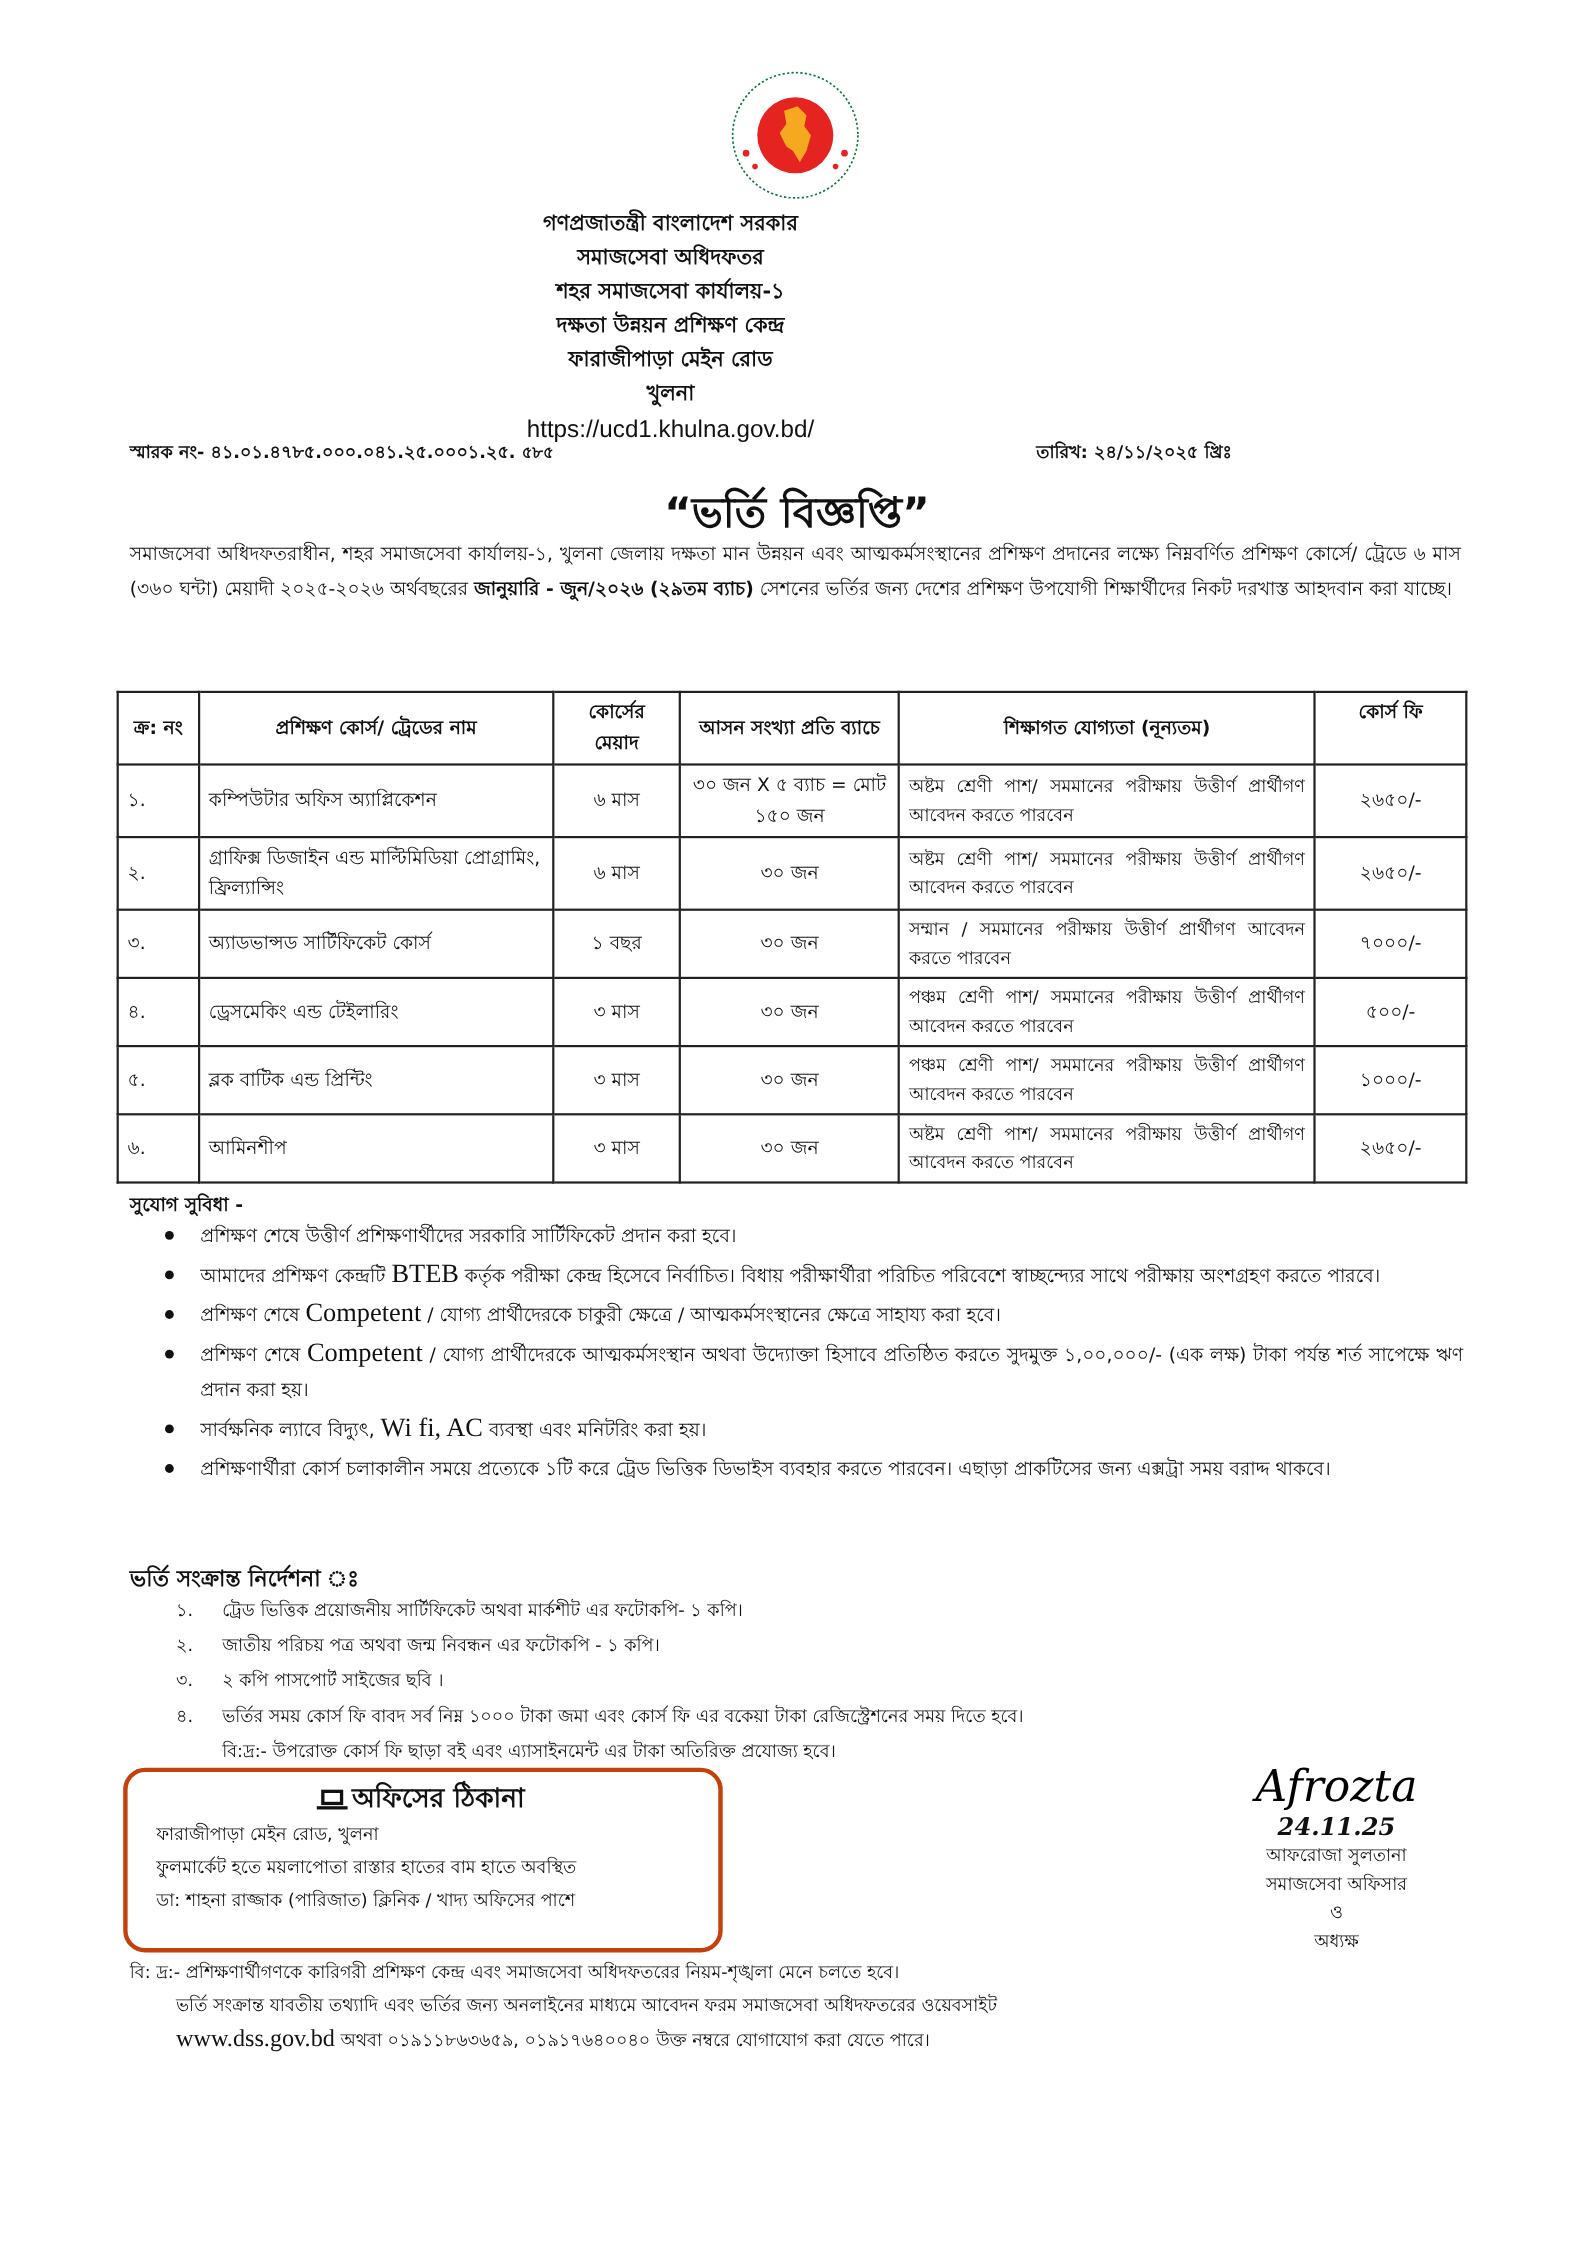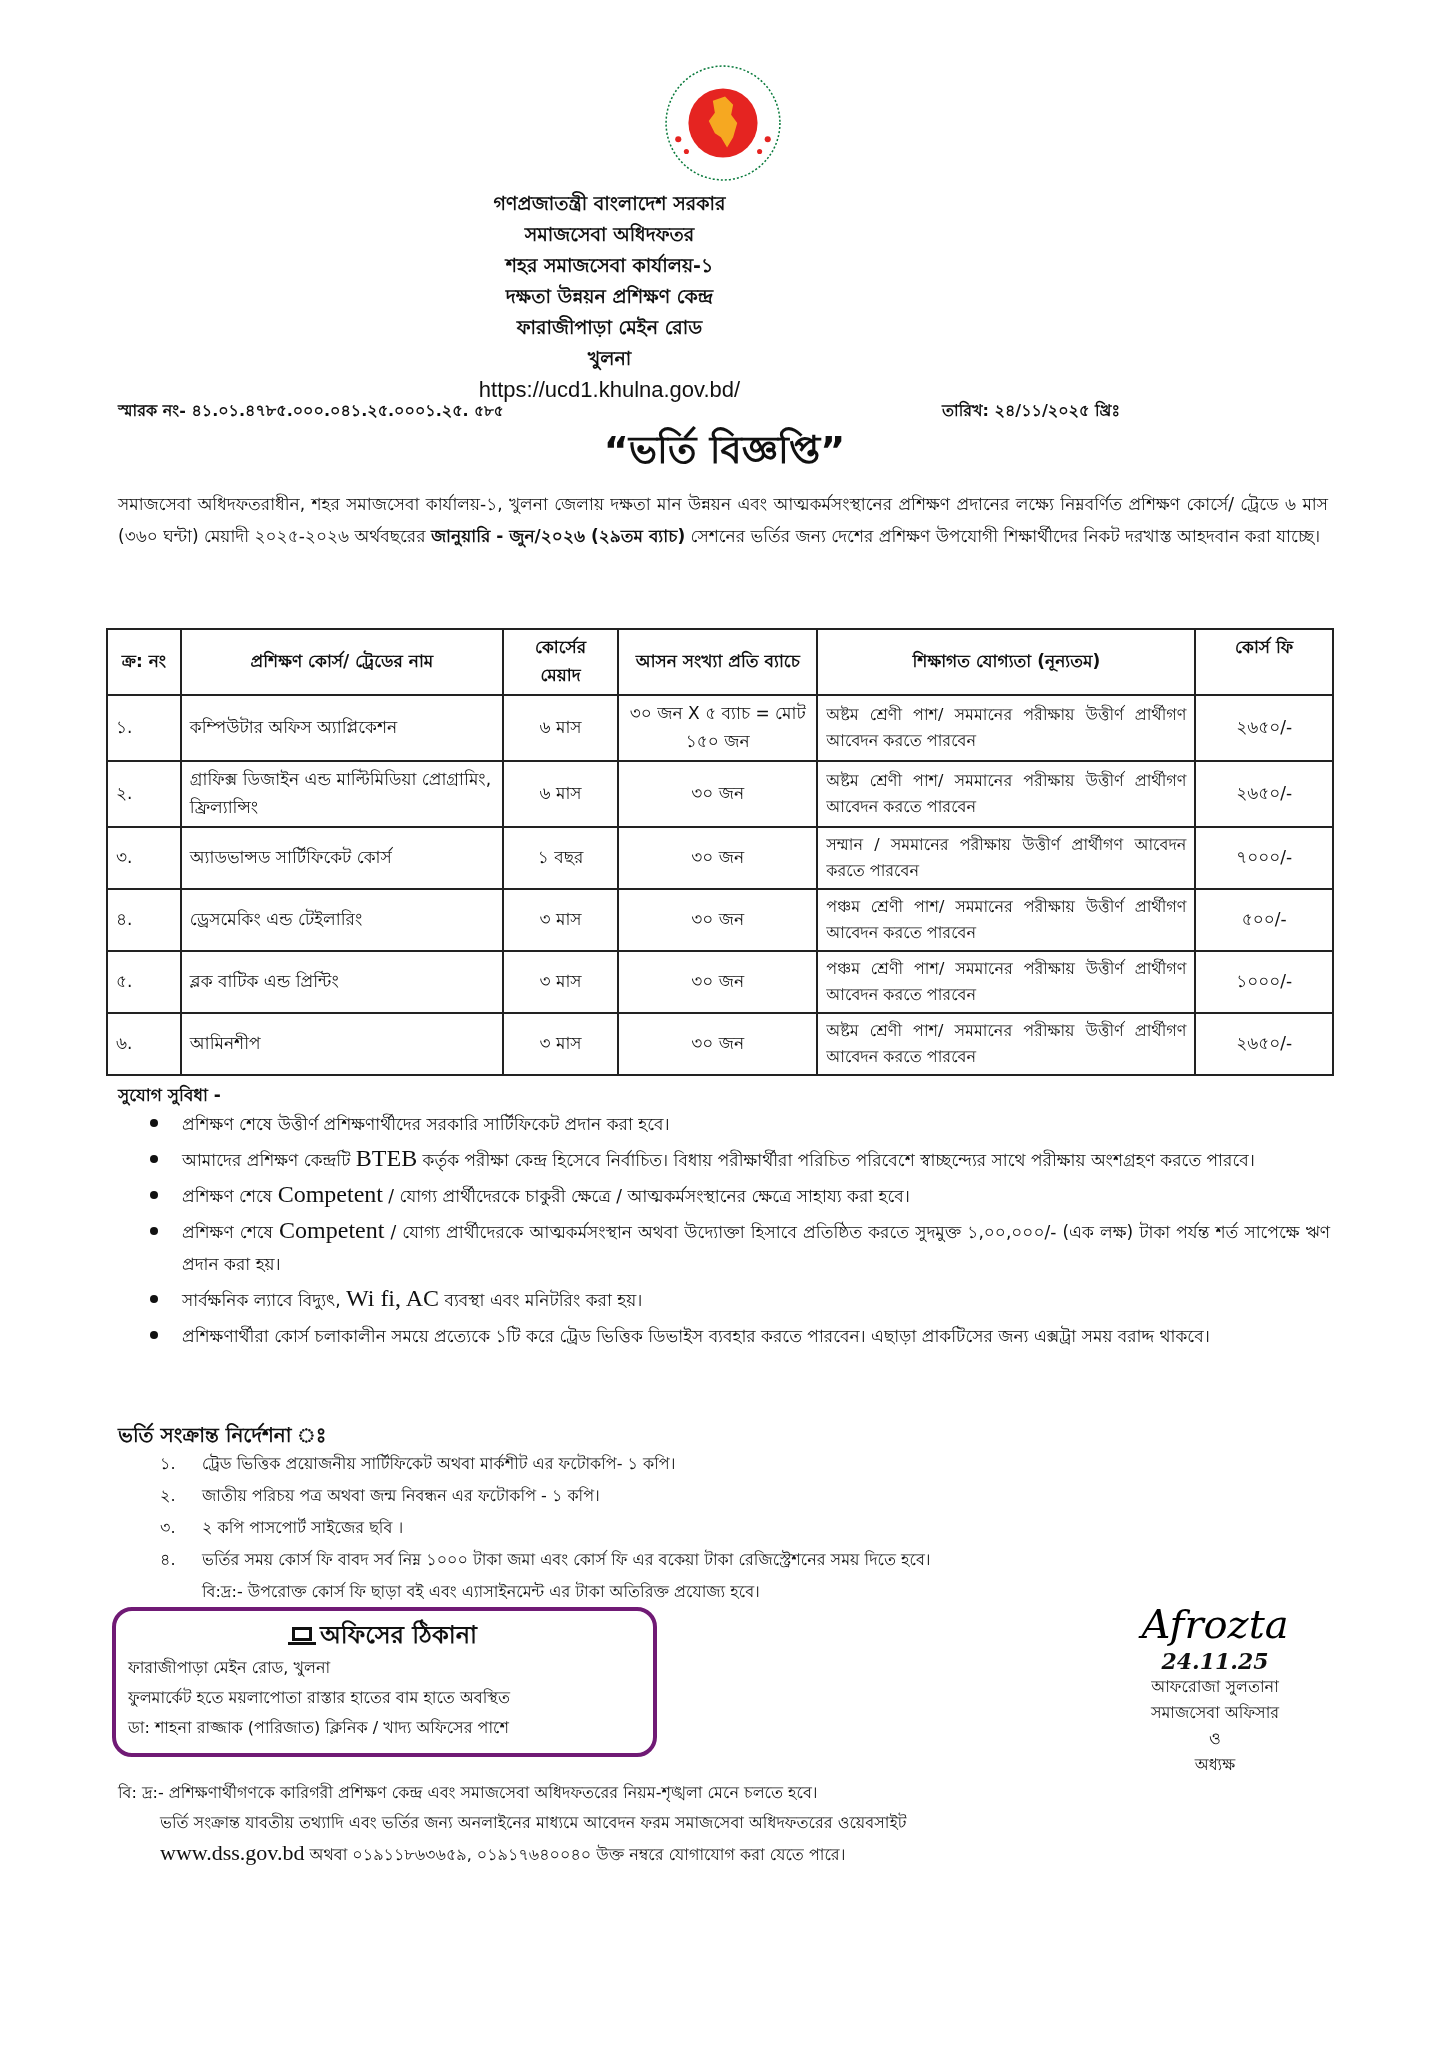--- a/index.html
+++ b/index.html
@@ -14,21 +14,21 @@
   .emblem { position: absolute; left: 662px; top: 62px; width: 122px; height: 122px; }
 
   .header { position: absolute; left: 0; width: 1219px; top: 188px; text-align: center; }
   .header .line { font-size: 19px; line-height: 31px; font-weight: bold; }
   .header .url { font-family: "Liberation Sans", sans-serif; font-size: 22px; line-height: 32px; font-weight: normal; }
 
   .memo { position: absolute; left: 118px; top: 398px; font-size: 16px; font-weight: bold; }
   .memo .num { font-size: 15px; text-align: center; }
   .date { position: absolute; left: 942px; top: 398px; font-size: 16px; font-weight: bold; }
 
-  .title { position: absolute; left: 0; width: 1449px; top: 420px; text-align: center; font-size: 38px; font-weight: bold; }
+  .title { position: absolute; left: 0; width: 1449px; top: 436px; text-align: center; font-size: 38px; font-weight: bold; }
 
   .intro { position: absolute; left: 118px; top: 488px; width: 1210px; font-size: 17px; line-height: 32px; text-align: justify; }
   .intro b { font-weight: bold; }
 
   table.courses { position: absolute; left: 106px; top: 628px; width: 1228px; border-collapse: collapse; font-size: 17px; }
   table.courses th, table.courses td { border: 2px solid #222; padding: 4px 8px; vertical-align: middle; }
   table.courses th { font-weight: bold; text-align: center; height: 56px; }
   table.courses td { height: 50px; }
   td.sl { vertical-align: top; width: 48px; }
   td.center { text-align: center; }
@@ -40,21 +40,21 @@
   ul.benefits li { position: relative; padding-left: 32px; margin-bottom: 2px; text-align: justify; }
   ul.benefits li .bullet { position: absolute; left: 0; top: 13px; width: 8px; height: 8px; border-radius: 50%; background: #111; }
   .latin { font-family: "Liberation Serif", serif; font-size: 24px; }
 
   .instr-title { position: absolute; left: 118px; top: 1420px; font-size: 20px; font-weight: bold; }
   ol.instr { position: absolute; left: 160px; top: 1448px; margin: 0; padding: 0; list-style: none; font-size: 16px; line-height: 32px; }
   ol.instr li { position: relative; padding-left: 42px; }
   ol.instr li .n { position: absolute; left: 0; }
   .note1 { padding-left: 42px; }
 
-  .address-box { position: absolute; left: 112px; top: 1607px; width: 545px; height: 150px; border: 4px solid #701a75; border-radius: 20px; box-sizing: border-box; padding: 6px 12px; }
+  .address-box { position: absolute; left: 112px; top: 1607px; width: 545px; height: 168px; border: 4px solid #c2410c; border-radius: 20px; box-sizing: border-box; padding: 6px 26px; }
   .address-box .hdr { text-align: center; font-size: 24px; font-weight: bold; line-height: 36px; }
   .address-box .ln { font-size: 16px; line-height: 30px; }
   .laptop-icon { display: inline-block; width: 20px; height: 14px; border: 3px solid #111; box-sizing: border-box; margin-right: 8px; position: relative; top: -2px; }
   .laptop-icon::after { content: ""; position: absolute; left: -7px; bottom: -7px; width: 28px; height: 3px; background: #111; }
 
   .sign { position: absolute; left: 1090px; top: 1600px; width: 250px; text-align: center; }
   .sig-scrawl { font-family: "DejaVu Serif", serif; font-style: italic; font-size: 40px; line-height: 48px; color: #000; }
   .sig-date { font-family: "DejaVu Serif", serif; font-style: italic; font-size: 22px; font-weight: bold; }
   .sign .role { font-size: 16px; line-height: 26px; }
 

